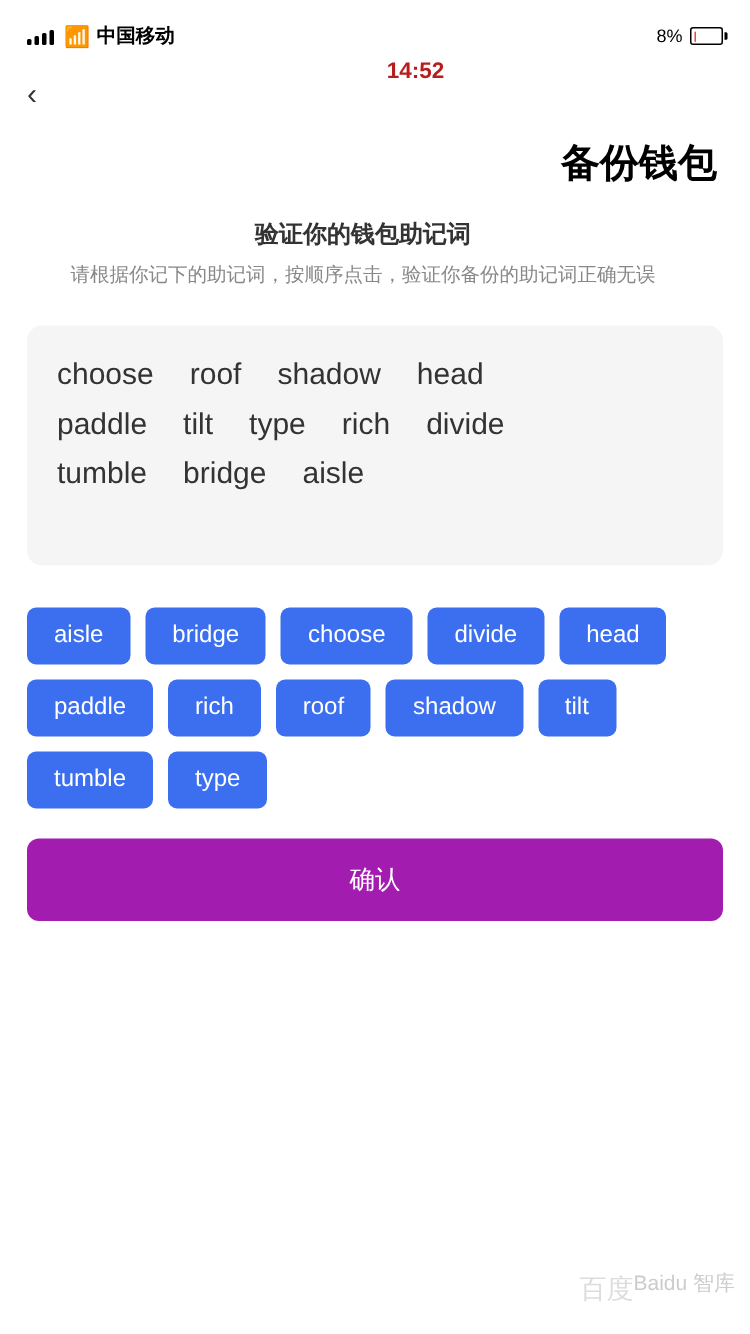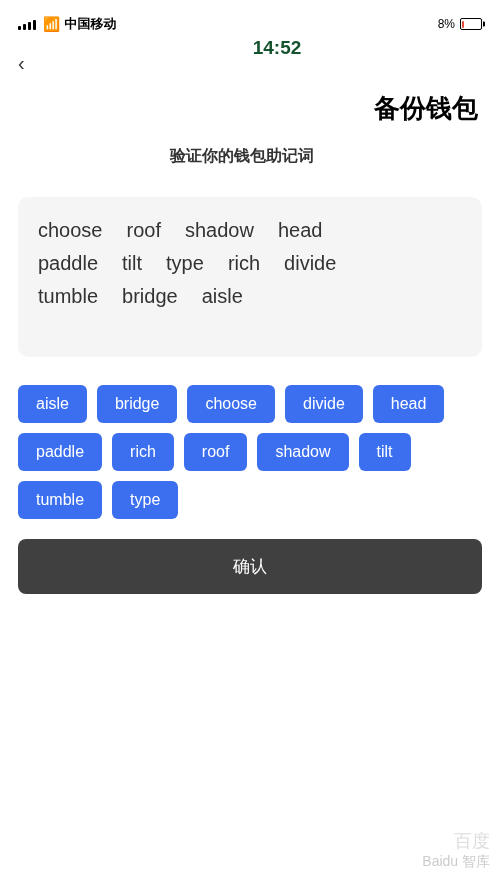--- a/index.html
+++ b/index.html
@@ -37,23 +37,23 @@
     .signal-bar {
       width: 3px;
       background: #000;
       border-radius: 1px;
     }
     .wifi-icon {
       font-size: 14px;
       margin-left: 3px;
     }
     .status-center {
-      font-size: 19px;
+      font-size: 15px;
       font-weight: 600;
-      color: #14532d;
+      color: #b91c1c;
       margin-top: 47px;
     }
     .status-right {
       display: flex;
       align-items: center;
       gap: 5px;
       font-size: 12px;
       color: #000;
     }
     .battery-container {
@@ -166,41 +166,41 @@
       cursor: pointer;
       font-family: inherit;
     }
 
     
     .confirm-btn-container {
       padding: 6px 18px 20px 18px;
     }
     .confirm-btn {
       width: 100%;
-      background: #404040;
+      background: #a21caf;
       color: #fff;
       border: none;
       border-radius: 8px;
       padding: 16px;
       font-size: 17px;
       font-weight: 500;
       cursor: pointer;
       font-family: inherit;
     }
 
     
     .watermark {
       position: absolute;
       bottom: 18px;
       right: 10px;
       font-size: 11px;
       color: #ccc;
       display: flex;
-      flex-direction: column;
-      align-items: flex-end;
+      flex-direction: row;
+      align-items: flex-start;
     }
   </style>
 </head>
 <body>
 
 
 
 
 <div class="status-bar">
   <div class="status-left">
@@ -226,20 +226,21 @@
 
 
 <div class="back-btn">‹</div>
 
 
 <div class="page-title">备份钱包</div>
 
 
 <div class="section-header">
   <div class="section-title">验证你的钱包助记词</div>
+  <div class="section-desc">请根据你记下的助记词，按顺序点击，验证你备份的助记词正确无误</div>
 </div>
 
 
 <div class="word-display-box">
   <div class="word-display-row">
     <span class="word-display-item">choose</span>
     <span class="word-display-item">roof</span>
     <span class="word-display-item">shadow</span>
     <span class="word-display-item">head</span>
   </div>

